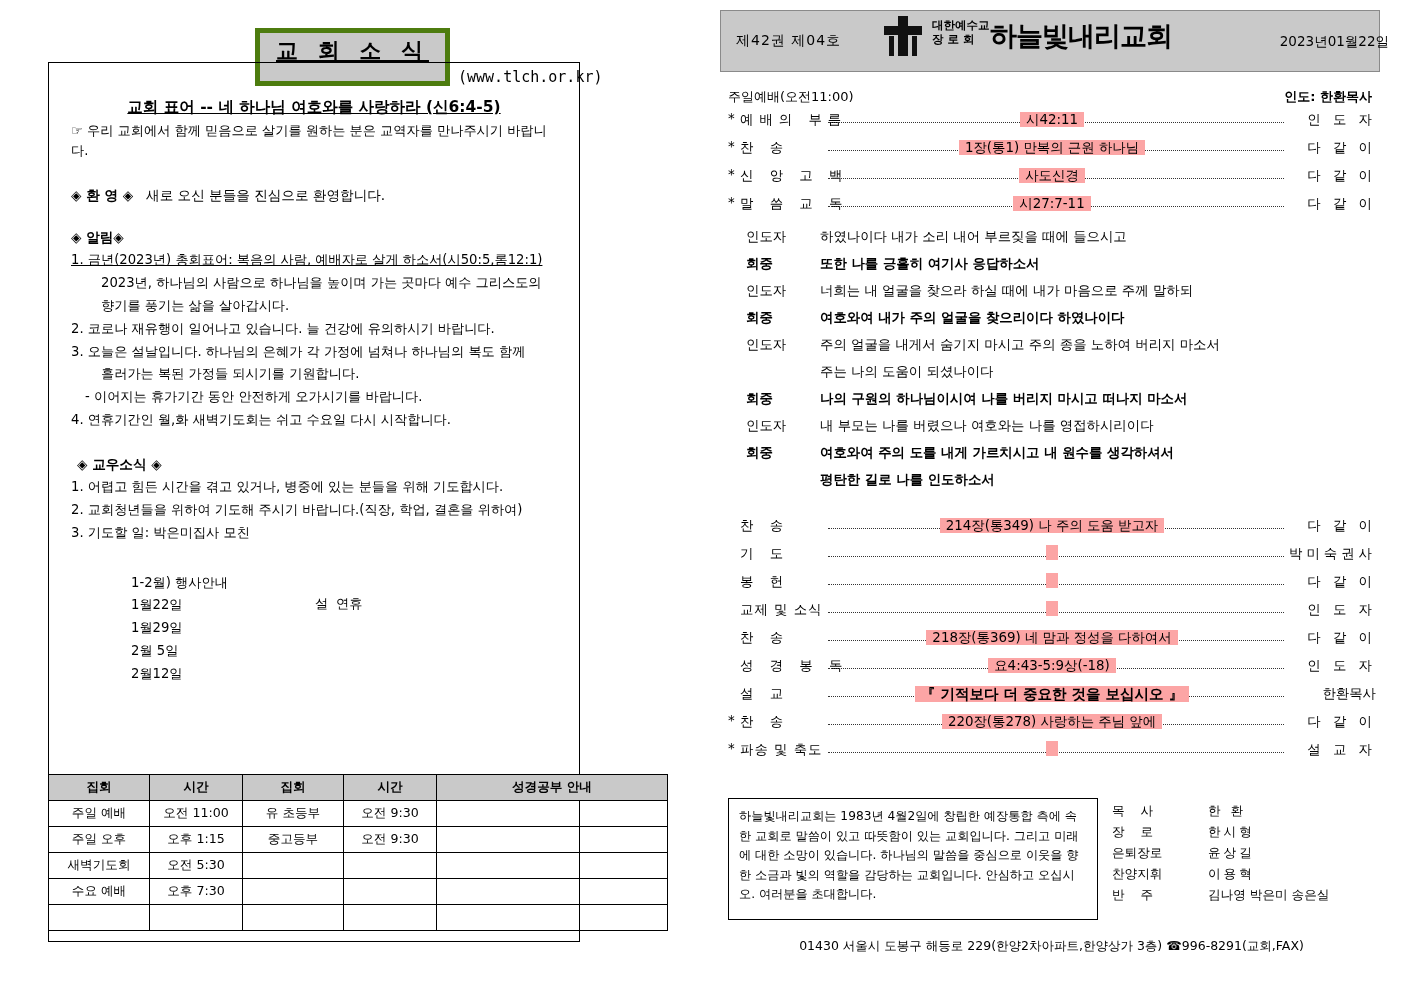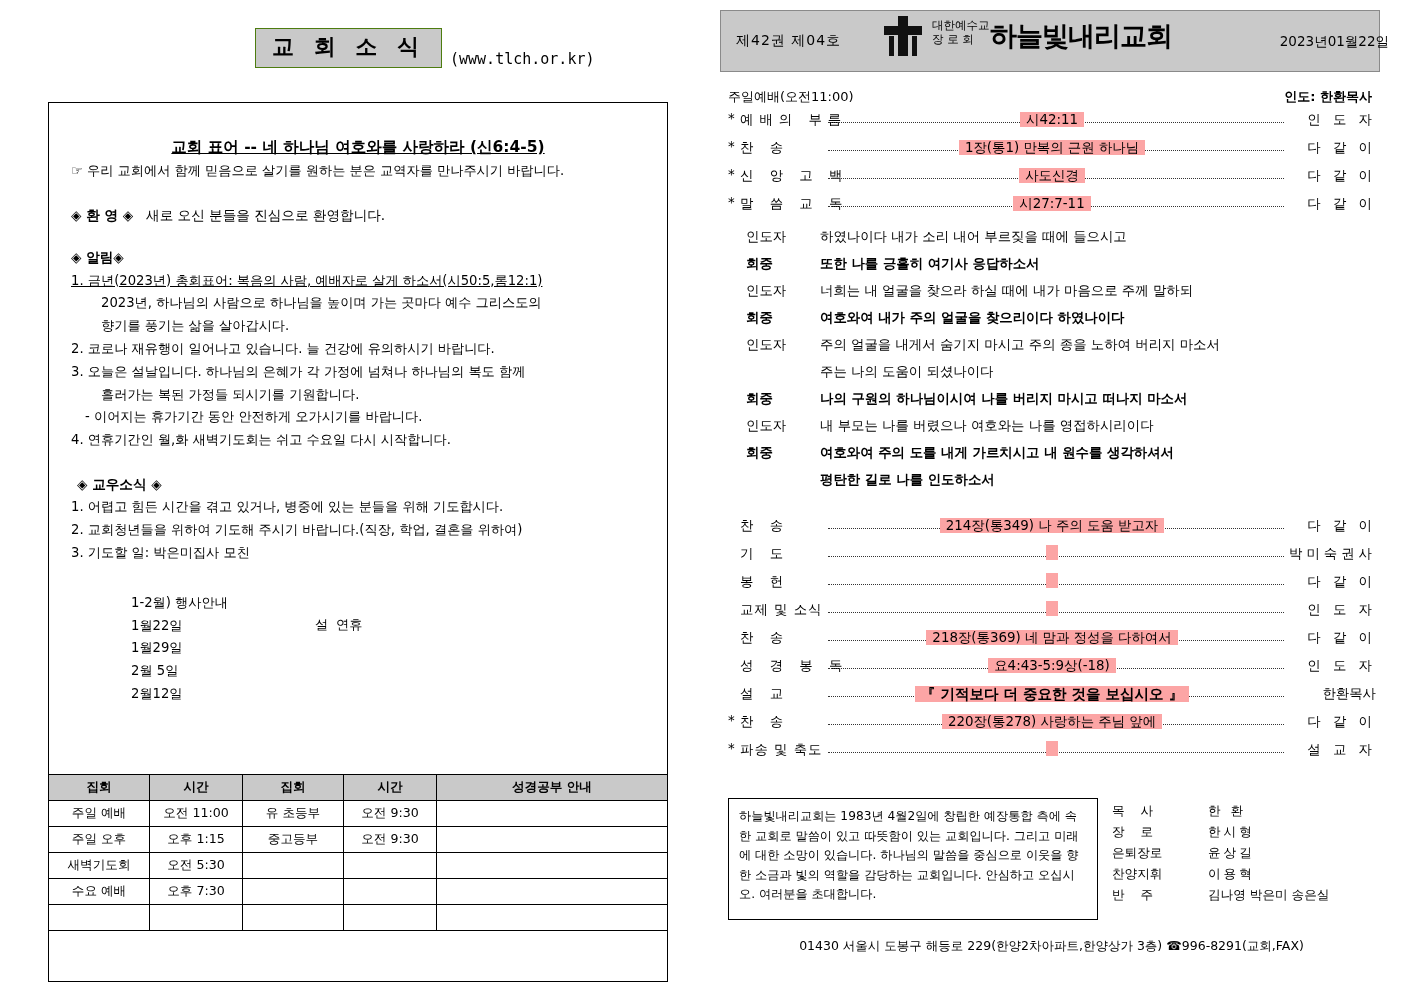--- a/index.html
+++ b/index.html
@@ -15,39 +15,39 @@
   
   #left-page{
     position:absolute;left:0;top:0;width:690px;height:992px;
   }
   #left-title-wrap{
     position:absolute;left:255px;top:28px;width:420px;height:40px;
   }
   #left-title{
     display:inline-block;
     background:#c9c9c9;
-    border:1px solid #4d7c0f;
-    padding:3px 16px 5px 16px;
+    border:5px solid #4d7c0f;
+    padding:3px 16px 15px 16px;
     font-size:22px;
     letter-spacing:6px;
     font-weight:bold;
     font-family:"DejaVu Serif","Liberation Serif",serif;
+    text-decoration:underline;
   }
   #left-url{
     display:inline-block;
     margin-left:8px;
     font-size:15px;
     font-family:"DejaVu Sans Mono","Liberation Mono",monospace;
     vertical-align:bottom;
   }
   #left-box{
-    position:absolute;left:48px;top:62px;width:620px;height:880px;
+    position:absolute;left:48px;top:62px;width:532px;height:880px;
     border:1px solid #000;
     box-sizing:border-box;
-    margin-top:40px;
   }
   #slogan{
     text-align:center;
     margin-top:34px;
     font-size:15.5px;
     font-weight:bold;
     text-decoration:underline;
   }
   .blk{padding:0 22px;}
   .line{margin:3px 0;font-size:13.2px;line-height:1.5;}
@@ -86,21 +86,21 @@
     box-sizing:border-box;
   }
   #vol{
     position:absolute;left:36px;top:32px;font-size:14px;letter-spacing:1px;
   }
   #cross{
     position:absolute;left:180px;top:14px;width:46px;height:44px;
   }
   #denom{
     position:absolute;left:232px;top:18px;font-size:11.5px;line-height:1.25;
-    font-weight:normal;
+    font-weight:bold;
   }
   #church-name{
     position:absolute;left:290px;top:18px;font-size:27px;font-weight:bold;
     letter-spacing:-1px;
     font-family:"DejaVu Sans","Liberation Sans",sans-serif;
   }
   #date{
     position:absolute;right:14px;top:33px;font-size:13.5px;
   }
 

